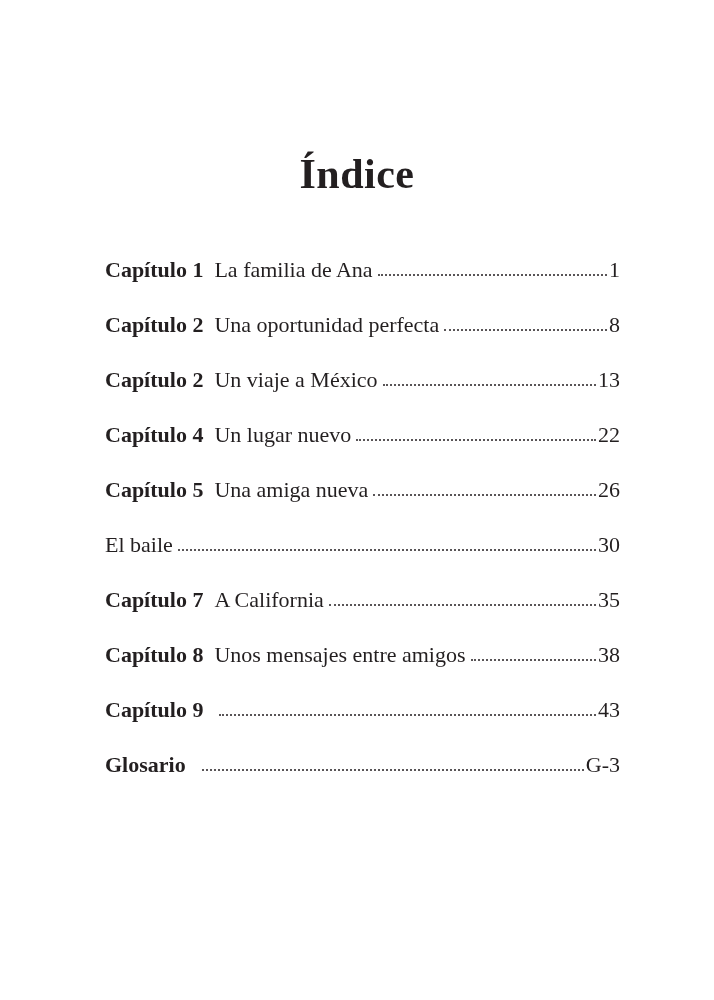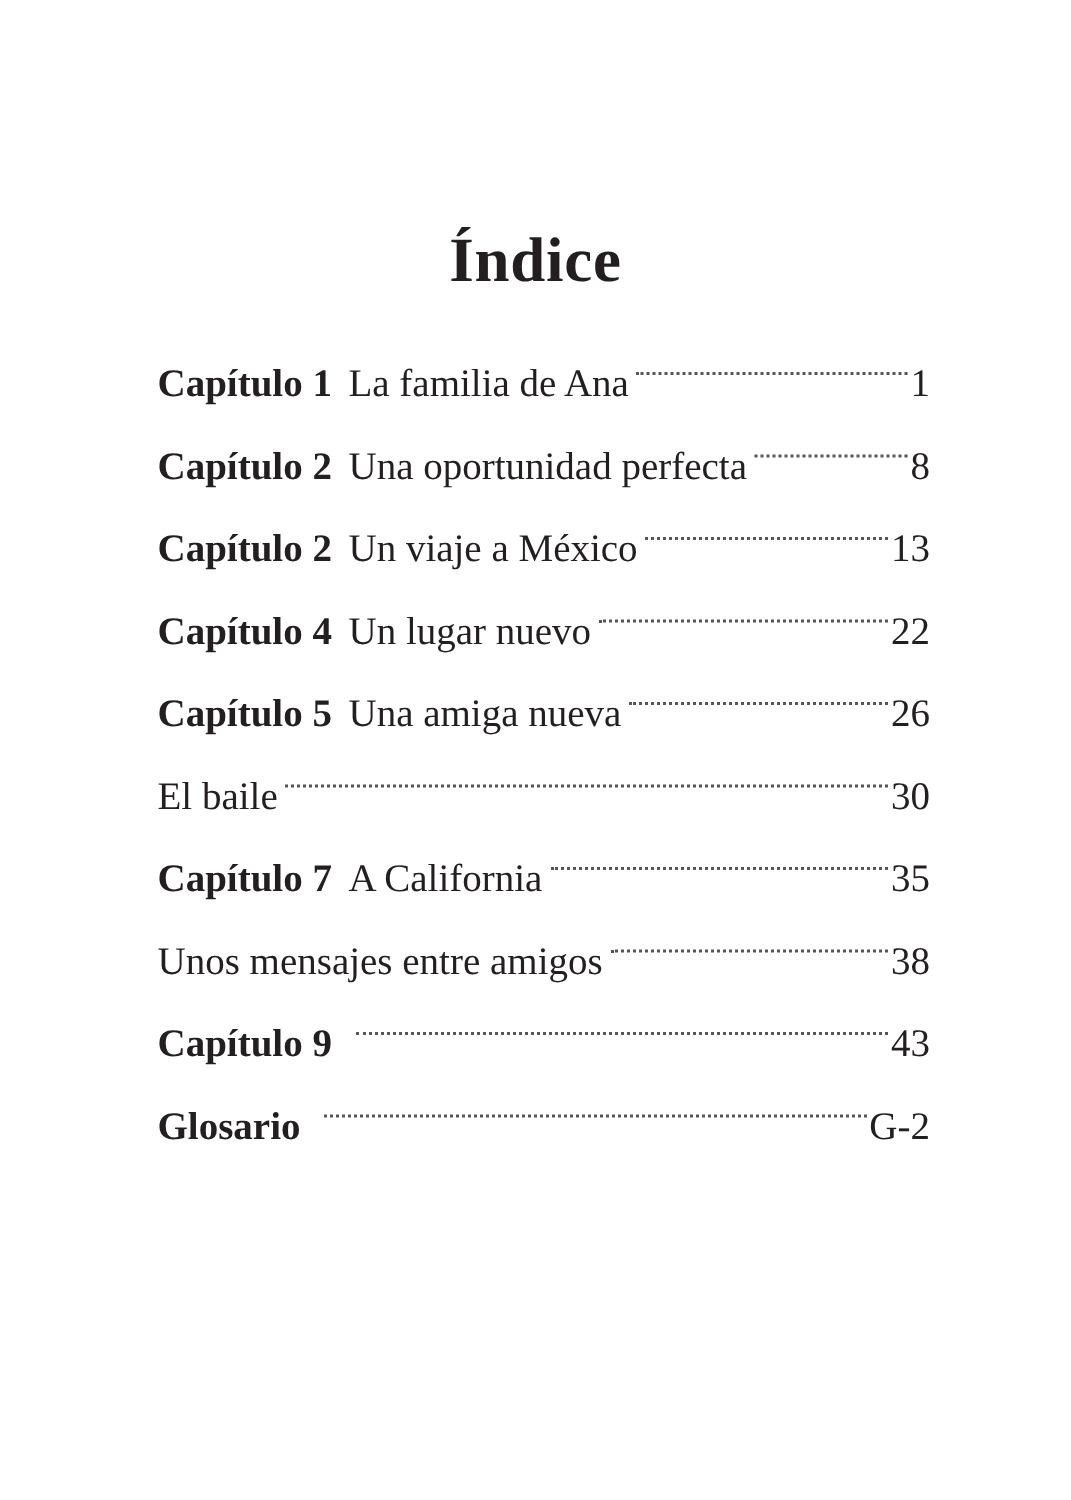--- a/index.html
+++ b/index.html
@@ -26,23 +26,23 @@
     letter-spacing: 0.5px;
   }
   .toc {
     position: absolute;
     left: 105px;
     top: 228px;
     width: 515px;
   }
   .toc-row {
     display: flex;
-    align-items: center;
+    align-items: flex-end;
     height: 55px;
-    font-size: 26px;
+    font-size: 22px;
     white-space: nowrap;
   }
   .toc-label {
     font-weight: bold;
     margin-right: 11px;
     flex: 0 0 auto;
   }
   .toc-entry-title {
     flex: 0 0 auto;
     font-family: Liberation Serif, serif;
@@ -111,32 +111,33 @@
     </div>
 
     <div class="toc-row">
       <span class="toc-label">Capítulo 7</span>
       <span class="toc-entry-title">A California</span>
       <span class="toc-leader"></span>
       <span class="toc-page-num">35</span>
     </div>
 
     <div class="toc-row">
+      <span class="toc-label">Capítulo 8</span>
       <span class="toc-entry-title">Unos mensajes entre amigos</span>
       <span class="toc-leader"></span>
       <span class="toc-page-num">38</span>
     </div>
 
     <div class="toc-row">
       <span class="toc-label">Capítulo 9</span>
       <span class="toc-leader"></span>
       <span class="toc-page-num">43</span>
     </div>
 
     <div class="toc-row">
       <span class="toc-label">Glosario</span>
       <span class="toc-entry-title"></span>
       <span class="toc-leader"></span>
-      <span class="toc-page-num">G-2</span>
+      <span class="toc-page-num">G-3</span>
     </div>
 
   </div>
 </div>
 
 </body></html>

